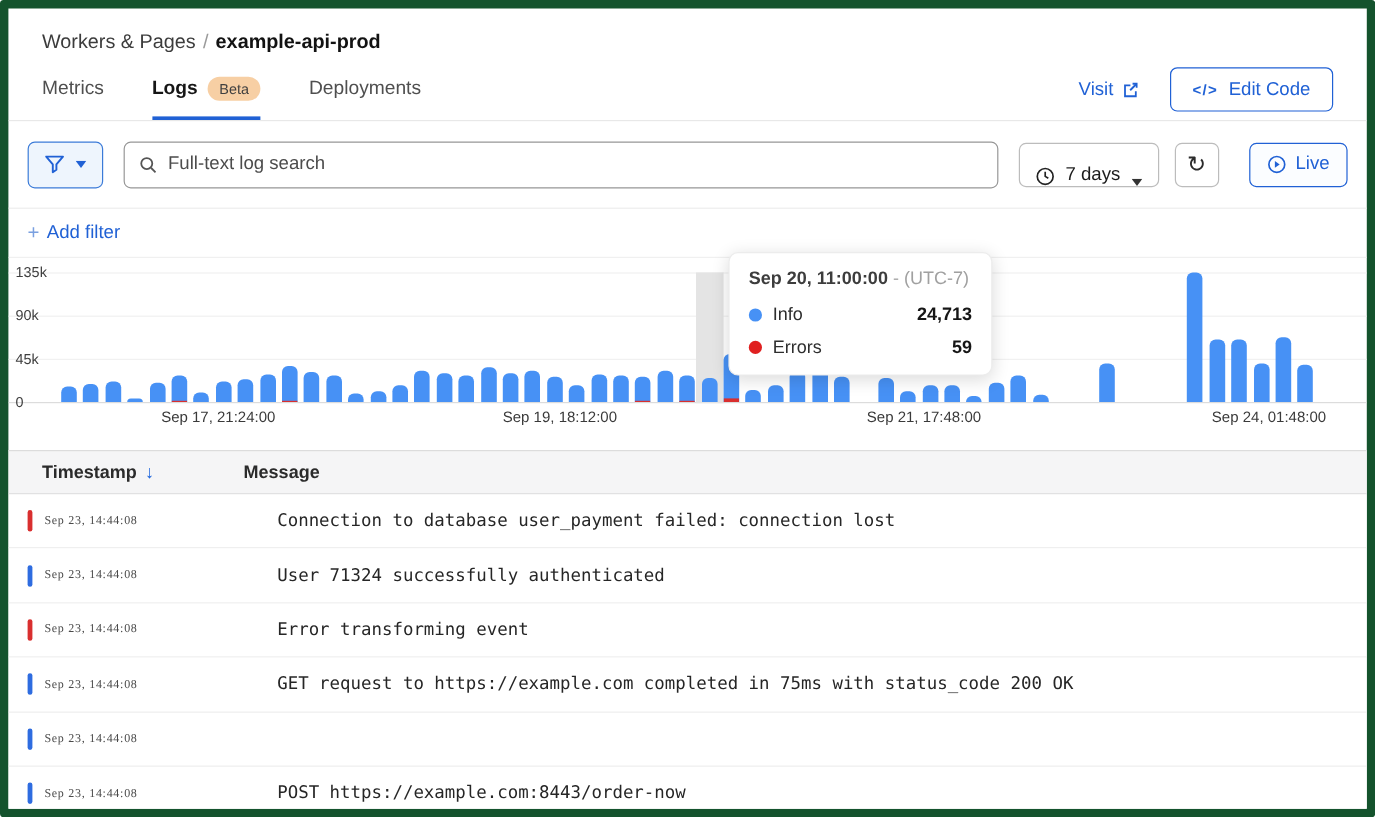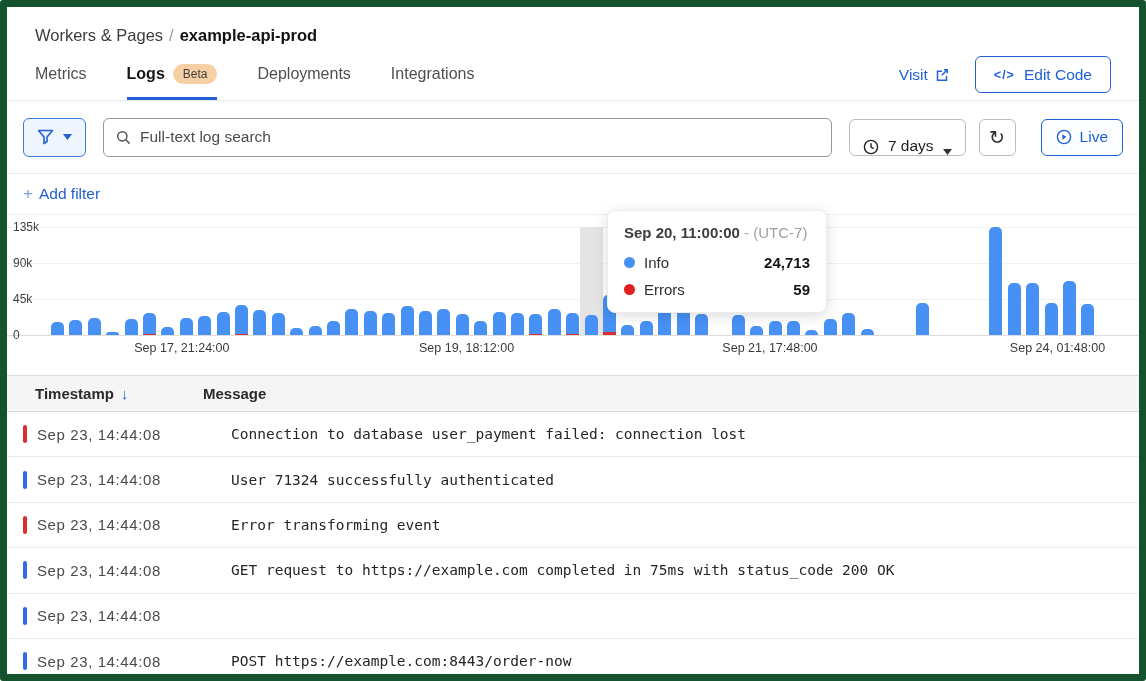--- a/index.html
+++ b/index.html
@@ -59,21 +59,21 @@
   .tt-dot { width:11px; height:11px; border-radius:50%; flex:none; }
   .tt-val { margin-left:auto; font-weight:700; color:#161616; }
 
   
   .log-table { margin-top:10px; }
   .table-header { display:flex; align-items:center; height:37px; background:#f5f5f6; border-top:1px solid #dcdcdc; border-bottom:1px solid #dcdcdc; font-size:15px; font-weight:700; color:#2b2b2b; }
   .th-ts { width:196px; padding-left:28px; display:flex; align-items:center; gap:7px; cursor:pointer; }
   .sort-arrow { color:#2268dd; font-weight:400; font-size:15px; }
   .log-row { display:flex; align-items:center; height:45.4px; padding-left:16px; border-bottom:1px solid #ebebeb; background:#fff; cursor:pointer; }
   .sev-pill { width:4px; height:18px; border-radius:2px; margin-right:10px; flex:none; }
-  .log-ts { width:194px; font-family:Liberation Sans, sans-serif; font-size:15px; letter-spacing:.6px; color:#4a4a4a; flex:none; }
+  .log-ts { width:194px; font-family:Liberation Serif, serif; font-size:10px; letter-spacing:.6px; color:#4a4a4a; flex:none; }
   .log-msg { font-family:"DejaVu Sans Mono", monospace; font-size:14.5px; color:#262626; white-space:nowrap; }
 
   svg { display:block; }
 </style>
 </head>
 <body>
 
 <div class="page">
 
   <div class="breadcrumb-row">
@@ -83,23 +83,20 @@
   <div class="tabs-row">
     <div class="tab">
         <span>Metrics</span>
       </div>
     <div class="tab active">
       <span>Logs</span>
       <span class="badge-beta">Beta</span>
     </div>
     <div class="tab">
         <span>Deployments</span>
-      </div>
-    <div class="tab">
-        <span>Integrations</span>
       </div>
     <div class="tabs-right">
       <div class="visit-link">
         <span>Visit</span>
         <span>
           <svg width="14" height="14" viewBox="0 0 14 14" fill="none" stroke="#2061d5" stroke-width="1.5">
             <path d="M11.5 8v4.2h-9v-9H7"></path>
               <path d="M8.8 1.8h3.4v3.4"></path>
               <path d="M12 2 6.8 7.2"></path>
           </svg>

